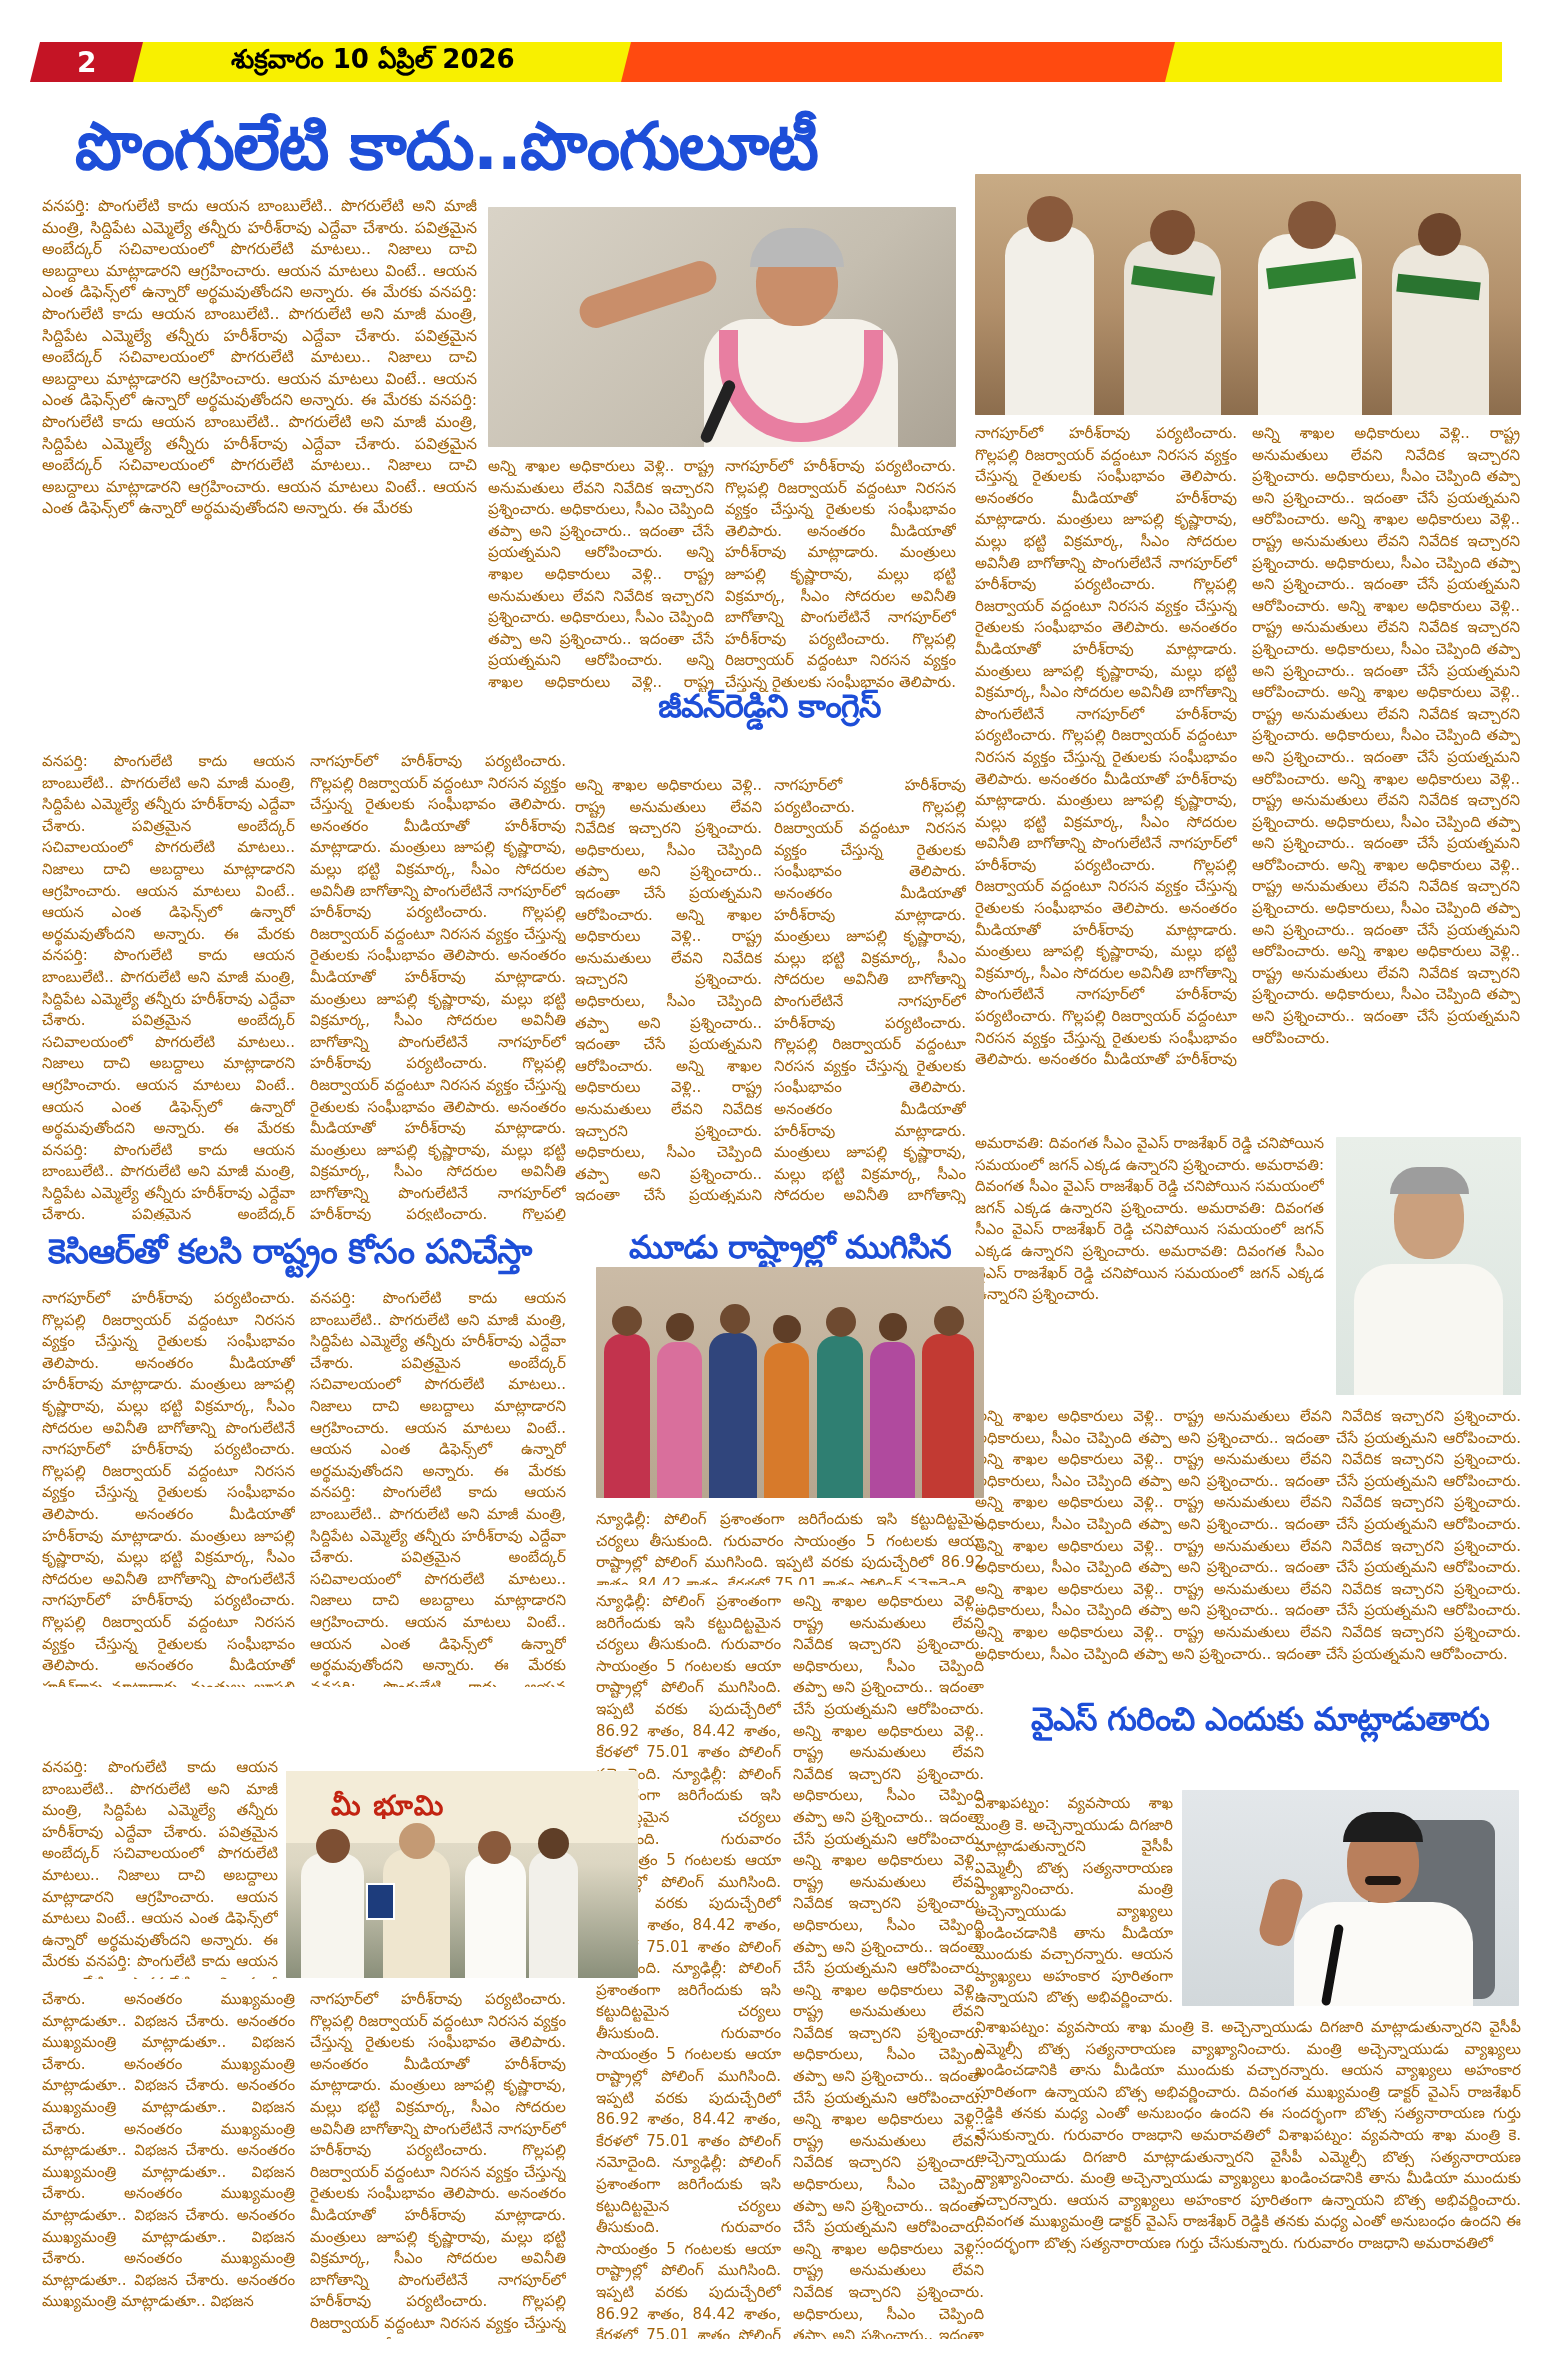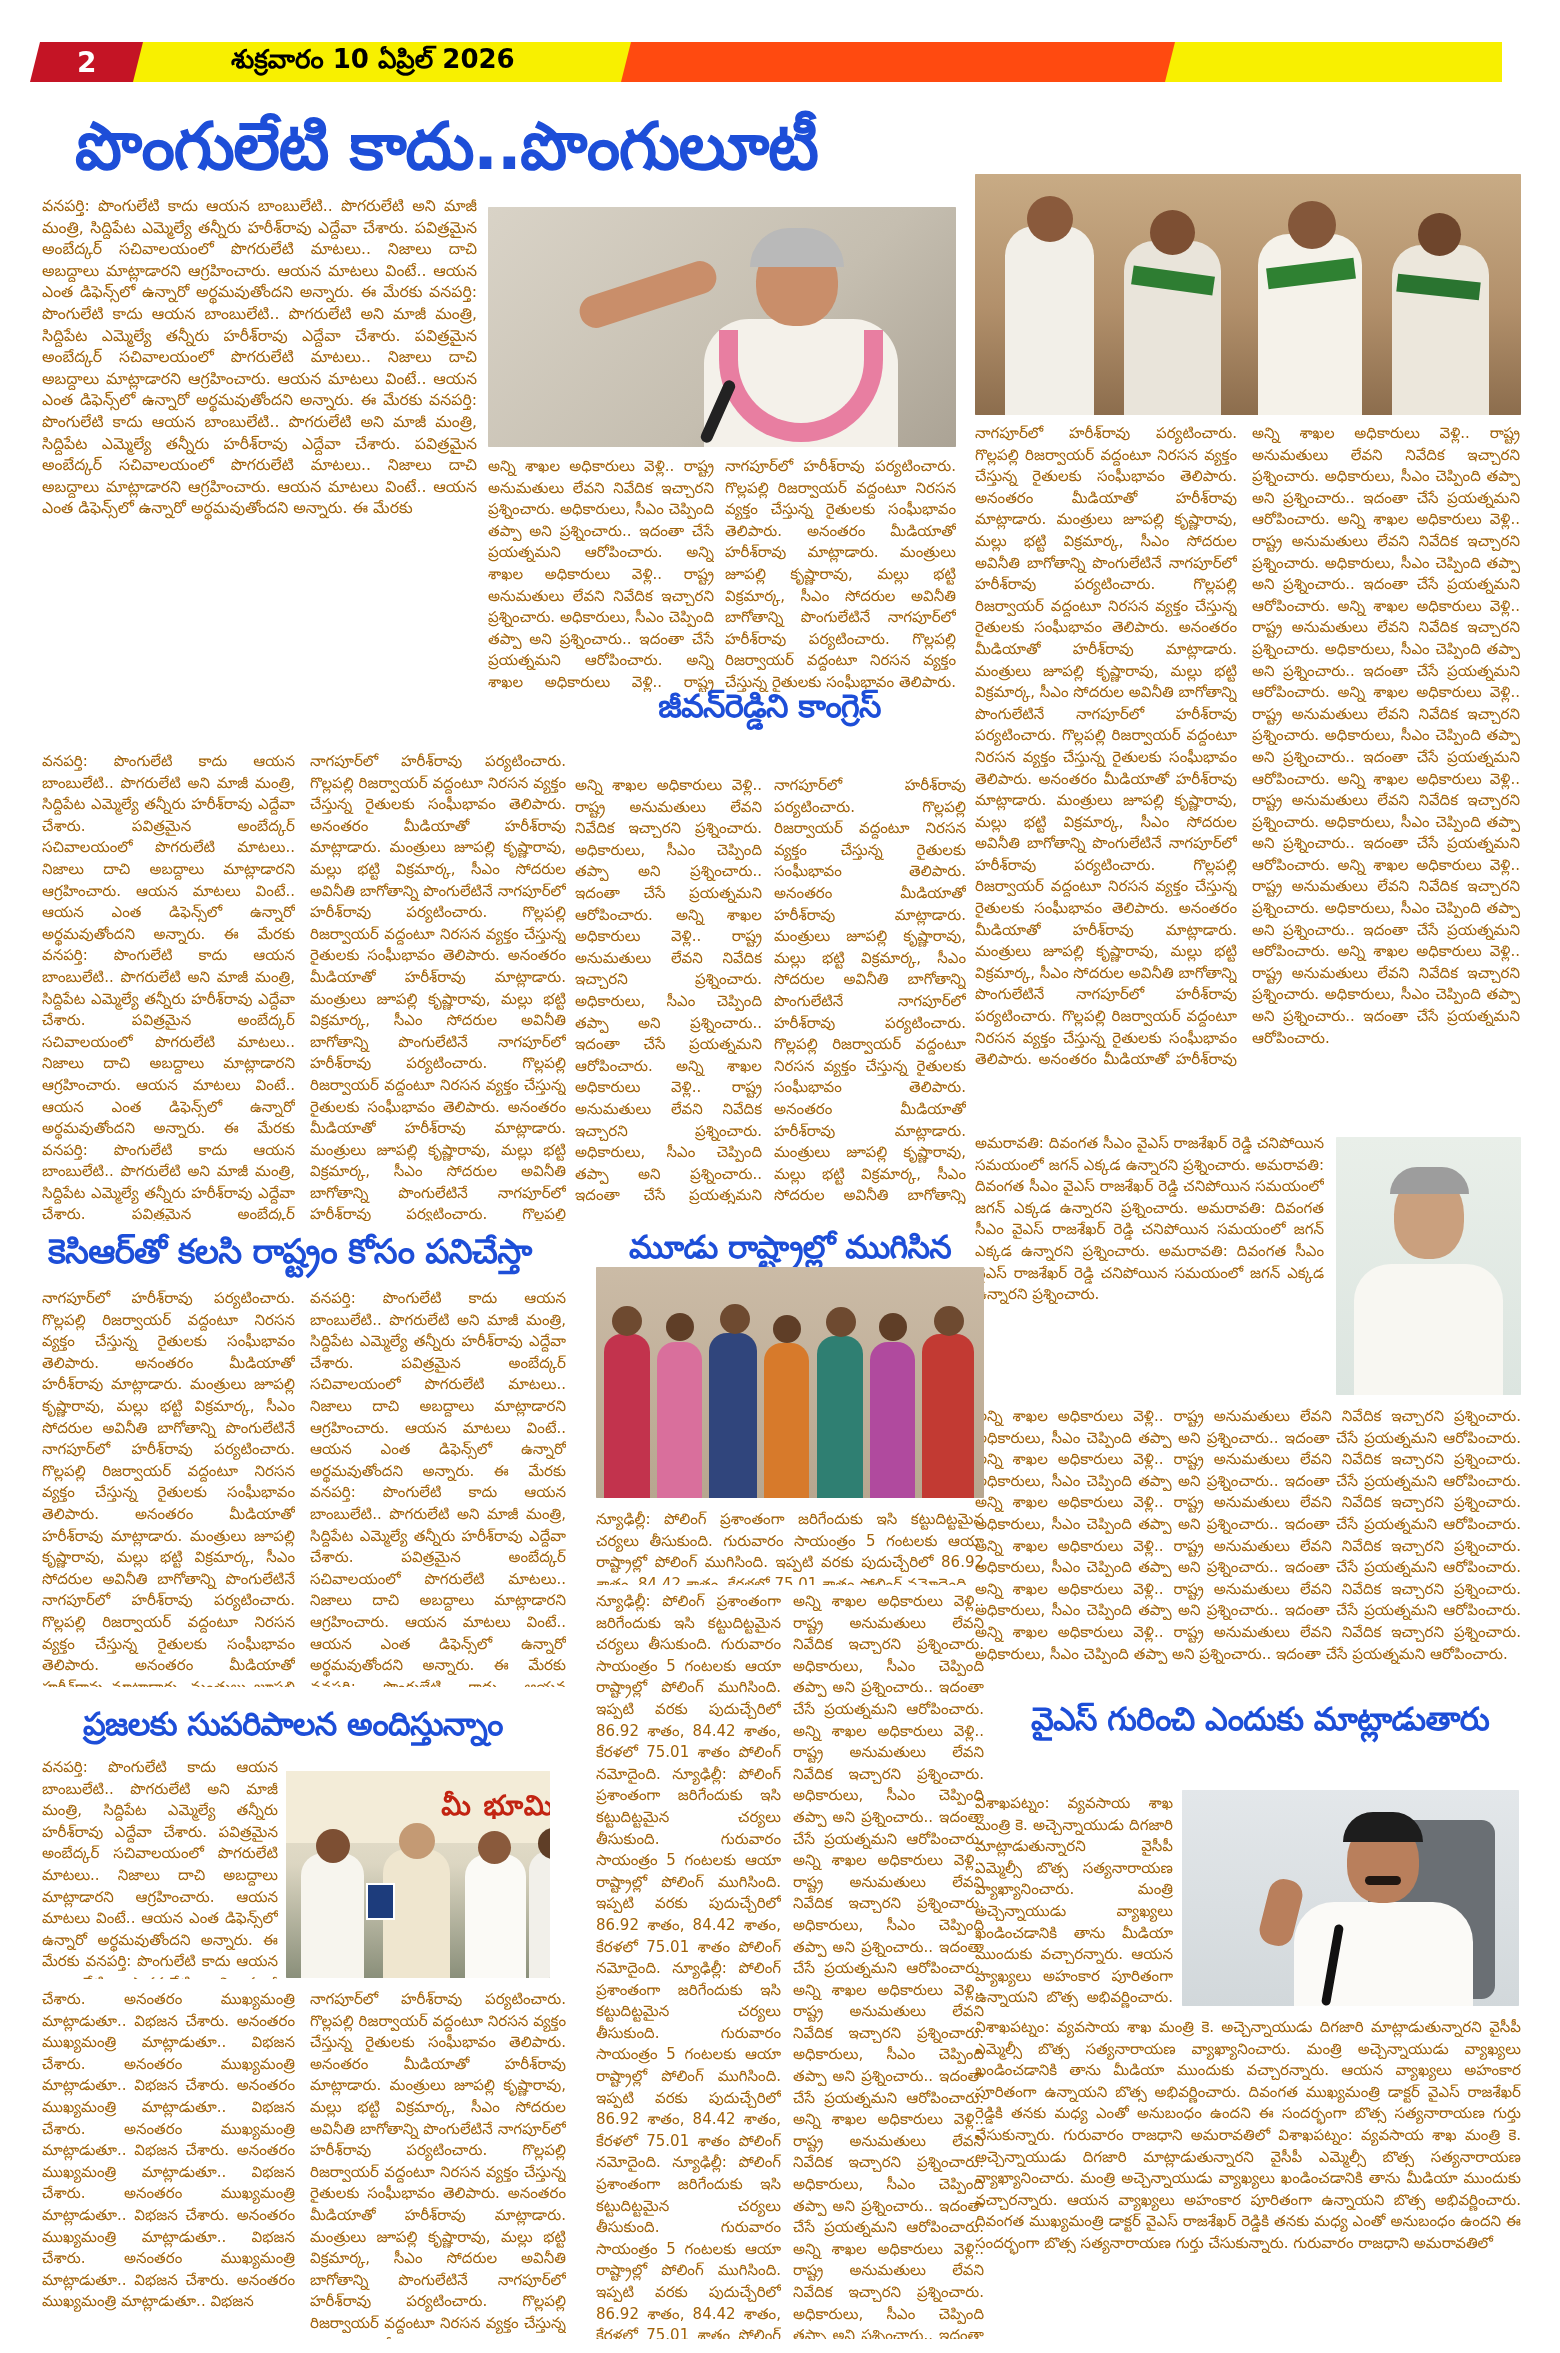--- a/index.html
+++ b/index.html
@@ -116,25 +116,24 @@
     <div class="shape" style="left:274px;top:75px;width:45px;height:157px;background:#b04a9e;border-radius:18px 18px 0 0;"></div>
     <div class="shape" style="left:283px;top:46px;width:28px;height:28px;background:#5f3e27;border-radius:50%;"></div>
     <div class="shape" style="left:326px;top:67px;width:52px;height:164px;background:#c23a33;border-radius:18px 18px 0 0;"></div>
     <div class="shape" style="left:338px;top:39px;width:30px;height:30px;background:#6e4a30;border-radius:50%;"></div>
   </div>
 
   <div class="col" style="left:596px;top:1509px;width:388px;height:76px;">న్యూఢిల్లీ: పోలింగ్ ప్రశాంతంగా జరిగేందుకు ఇసి కట్టుదిట్టమైన చర్యలు తీసుకుంది. గురువారం సాయంత్రం 5 గంటలకు ఆయా రాష్ట్రాల్లో పోలింగ్ ముగిసింది. ఇప్పటి వరకు పుదుచ్చేరిలో 86.92 శాతం, 84.42 శాతం, కేరళలో 75.01 శాతం పోలింగ్ నమోదైంది. </div>
   <div class="col" style="left:596px;top:1591px;width:185px;height:748px;">న్యూఢిల్లీ: పోలింగ్ ప్రశాంతంగా జరిగేందుకు ఇసి కట్టుదిట్టమైన చర్యలు తీసుకుంది. గురువారం సాయంత్రం 5 గంటలకు ఆయా రాష్ట్రాల్లో పోలింగ్ ముగిసింది. ఇప్పటి వరకు పుదుచ్చేరిలో 86.92 శాతం, 84.42 శాతం, కేరళలో 75.01 శాతం పోలింగ్ నమోదైంది. న్యూఢిల్లీ: పోలింగ్ ప్రశాంతంగా జరిగేందుకు ఇసి కట్టుదిట్టమైన చర్యలు తీసుకుంది. గురువారం సాయంత్రం 5 గంటలకు ఆయా రాష్ట్రాల్లో పోలింగ్ ముగిసింది. ఇప్పటి వరకు పుదుచ్చేరిలో 86.92 శాతం, 84.42 శాతం, కేరళలో 75.01 శాతం పోలింగ్ నమోదైంది. న్యూఢిల్లీ: పోలింగ్ ప్రశాంతంగా జరిగేందుకు ఇసి కట్టుదిట్టమైన చర్యలు తీసుకుంది. గురువారం సాయంత్రం 5 గంటలకు ఆయా రాష్ట్రాల్లో పోలింగ్ ముగిసింది. ఇప్పటి వరకు పుదుచ్చేరిలో 86.92 శాతం, 84.42 శాతం, కేరళలో 75.01 శాతం పోలింగ్ నమోదైంది. న్యూఢిల్లీ: పోలింగ్ ప్రశాంతంగా జరిగేందుకు ఇసి కట్టుదిట్టమైన చర్యలు తీసుకుంది. గురువారం సాయంత్రం 5 గంటలకు ఆయా రాష్ట్రాల్లో పోలింగ్ ముగిసింది. ఇప్పటి వరకు పుదుచ్చేరిలో 86.92 శాతం, 84.42 శాతం, కేరళలో 75.01 శాతం పోలింగ్ నమోదైంది. న్యూఢిల్లీ: పోలింగ్ ప్రశాంతంగా జరిగేందుకు ఇసి కట్టుదిట్టమైన చర్యలు తీసుకుంది. గురువారం సాయంత్రం 5 గంటలకు ఆయా రాష్ట్రాల్లో పోలింగ్ ముగిసింది. ఇప్పటి వరకు పుదుచ్చేరిలో 86.92 శాతం, 84.42 శాతం, కేరళలో 75.01 శాతం పోలింగ్ నమోదైంది. </div>
   <div class="col" style="left:793px;top:1591px;width:191px;height:748px;">అన్ని శాఖల అధికారులు వెళ్లి.. రాష్ట్ర అనుమతులు లేవని నివేదిక ఇచ్చారని ప్రశ్నించారు. అధికారులు, సీఎం చెప్పింది తప్పా అని ప్రశ్నించారు.. ఇదంతా చేసే ప్రయత్నమని ఆరోపించారు. అన్ని శాఖల అధికారులు వెళ్లి.. రాష్ట్ర అనుమతులు లేవని నివేదిక ఇచ్చారని ప్రశ్నించారు. అధికారులు, సీఎం చెప్పింది తప్పా అని ప్రశ్నించారు.. ఇదంతా చేసే ప్రయత్నమని ఆరోపించారు. అన్ని శాఖల అధికారులు వెళ్లి.. రాష్ట్ర అనుమతులు లేవని నివేదిక ఇచ్చారని ప్రశ్నించారు. అధికారులు, సీఎం చెప్పింది తప్పా అని ప్రశ్నించారు.. ఇదంతా చేసే ప్రయత్నమని ఆరోపించారు. అన్ని శాఖల అధికారులు వెళ్లి.. రాష్ట్ర అనుమతులు లేవని నివేదిక ఇచ్చారని ప్రశ్నించారు. అధికారులు, సీఎం చెప్పింది తప్పా అని ప్రశ్నించారు.. ఇదంతా చేసే ప్రయత్నమని ఆరోపించారు. అన్ని శాఖల అధికారులు వెళ్లి.. రాష్ట్ర అనుమతులు లేవని నివేదిక ఇచ్చారని ప్రశ్నించారు. అధికారులు, సీఎం చెప్పింది తప్పా అని ప్రశ్నించారు.. ఇదంతా చేసే ప్రయత్నమని ఆరోపించారు. అన్ని శాఖల అధికారులు వెళ్లి.. రాష్ట్ర అనుమతులు లేవని నివేదిక ఇచ్చారని ప్రశ్నించారు. అధికారులు, సీఎం చెప్పింది తప్పా అని ప్రశ్నించారు.. ఇదంతా చేసే ప్రయత్నమని ఆరోపించారు. </div>
 
-  <div class="hl headline-sm" style="left:83px;top:1705px;width:483px;">ప్రజలకు సుపరిపాలన అందిస్తున్నాం</div>
 
   <div class="col" style="left:42px;top:1757px;width:236px;height:222px;">వనపర్తి: పొంగులేటి కాదు ఆయన బాంబులేటి.. పొగరులేటి అని మాజీ మంత్రి, సిద్దిపేట ఎమ్మెల్యే తన్నీరు హరీశ్‌రావు ఎద్దేవా చేశారు. పవిత్రమైన అంబేద్కర్ సచివాలయంలో పొగరులేటి మాటలు.. నిజాలు దాచి అబద్దాలు మాట్లాడారని ఆగ్రహించారు. ఆయన మాటలు వింటే.. ఆయన ఎంత డిఫెన్స్‌లో ఉన్నారో అర్థమవుతోందని అన్నారు. ఈ మేరకు వనపర్తి: పొంగులేటి కాదు ఆయన బాంబులేటి.. పొగరులేటి అని మాజీ మంత్రి, సిద్దిపేట ఎమ్మెల్యే తన్నీరు హరీశ్‌రావు ఎద్దేవా చేశారు. పవిత్రమైన అంబేద్కర్ సచివాలయంలో పొగరులేటి మాటలు.. నిజాలు దాచి అబద్దాలు మాట్లాడారని ఆగ్రహించారు. ఆయన మాటలు వింటే.. ఆయన ఎంత డిఫెన్స్‌లో ఉన్నారో అర్థమవుతోందని అన్నారు. ఈ మేరకు </div>
 
-  <div class="ph" style="left:286px;top:1771px;width:264px;height:207px;background:linear-gradient(180deg,#efe8d4 0%,#dcd6c2 45%,#8a8f7a 100%);text-align:right;">
+  <div class="ph" style="left:286px;top:1771px;width:352px;height:207px;background:linear-gradient(180deg,#efe8d4 0%,#dcd6c2 45%,#8a8f7a 100%);">
     <div class="shape" style="left:0;top:0;width:100%;height:72px;background:#f3ecd8;"></div>
     <div class="shape" style="left:45px;top:18px;width:224px;height:33px;color:#c22311;font-weight:bold;font-size:28px;letter-spacing:1.5px;">మీ భూమి</div>
     <div class="shape" style="left:15px;top:82px;width:63px;height:125px;background:#f7f5ee;border-radius:22.4px 22.4px 0 0;"></div>
     <div class="shape" style="left:30px;top:58px;width:34px;height:34px;background:#7d4f33;border-radius:50%;"></div>
     <div class="shape" style="left:97px;top:78px;width:67px;height:130px;background:#efe6cf;border-radius:24px 24px 0 0;"></div>
     <div class="shape" style="left:113px;top:52px;width:36px;height:36px;background:#c49a74;border-radius:50%;"></div>
     <div class="shape" style="left:80px;top:112px;width:25px;height:33px;background:#1d3c7c;border:2.2px solid #fff;"></div>
     <div class="shape" style="left:179px;top:83px;width:61px;height:124px;background:#fbfaf6;border-radius:22.4px 22.4px 0 0;"></div>
     <div class="shape" style="left:192px;top:60px;width:33px;height:33px;background:#8a5a3c;border-radius:50%;"></div>
     <div class="shape" style="left:243px;top:80px;width:49px;height:127px;background:#f2f0ea;border-radius:19.4px 19.4px 0 0;"></div>

